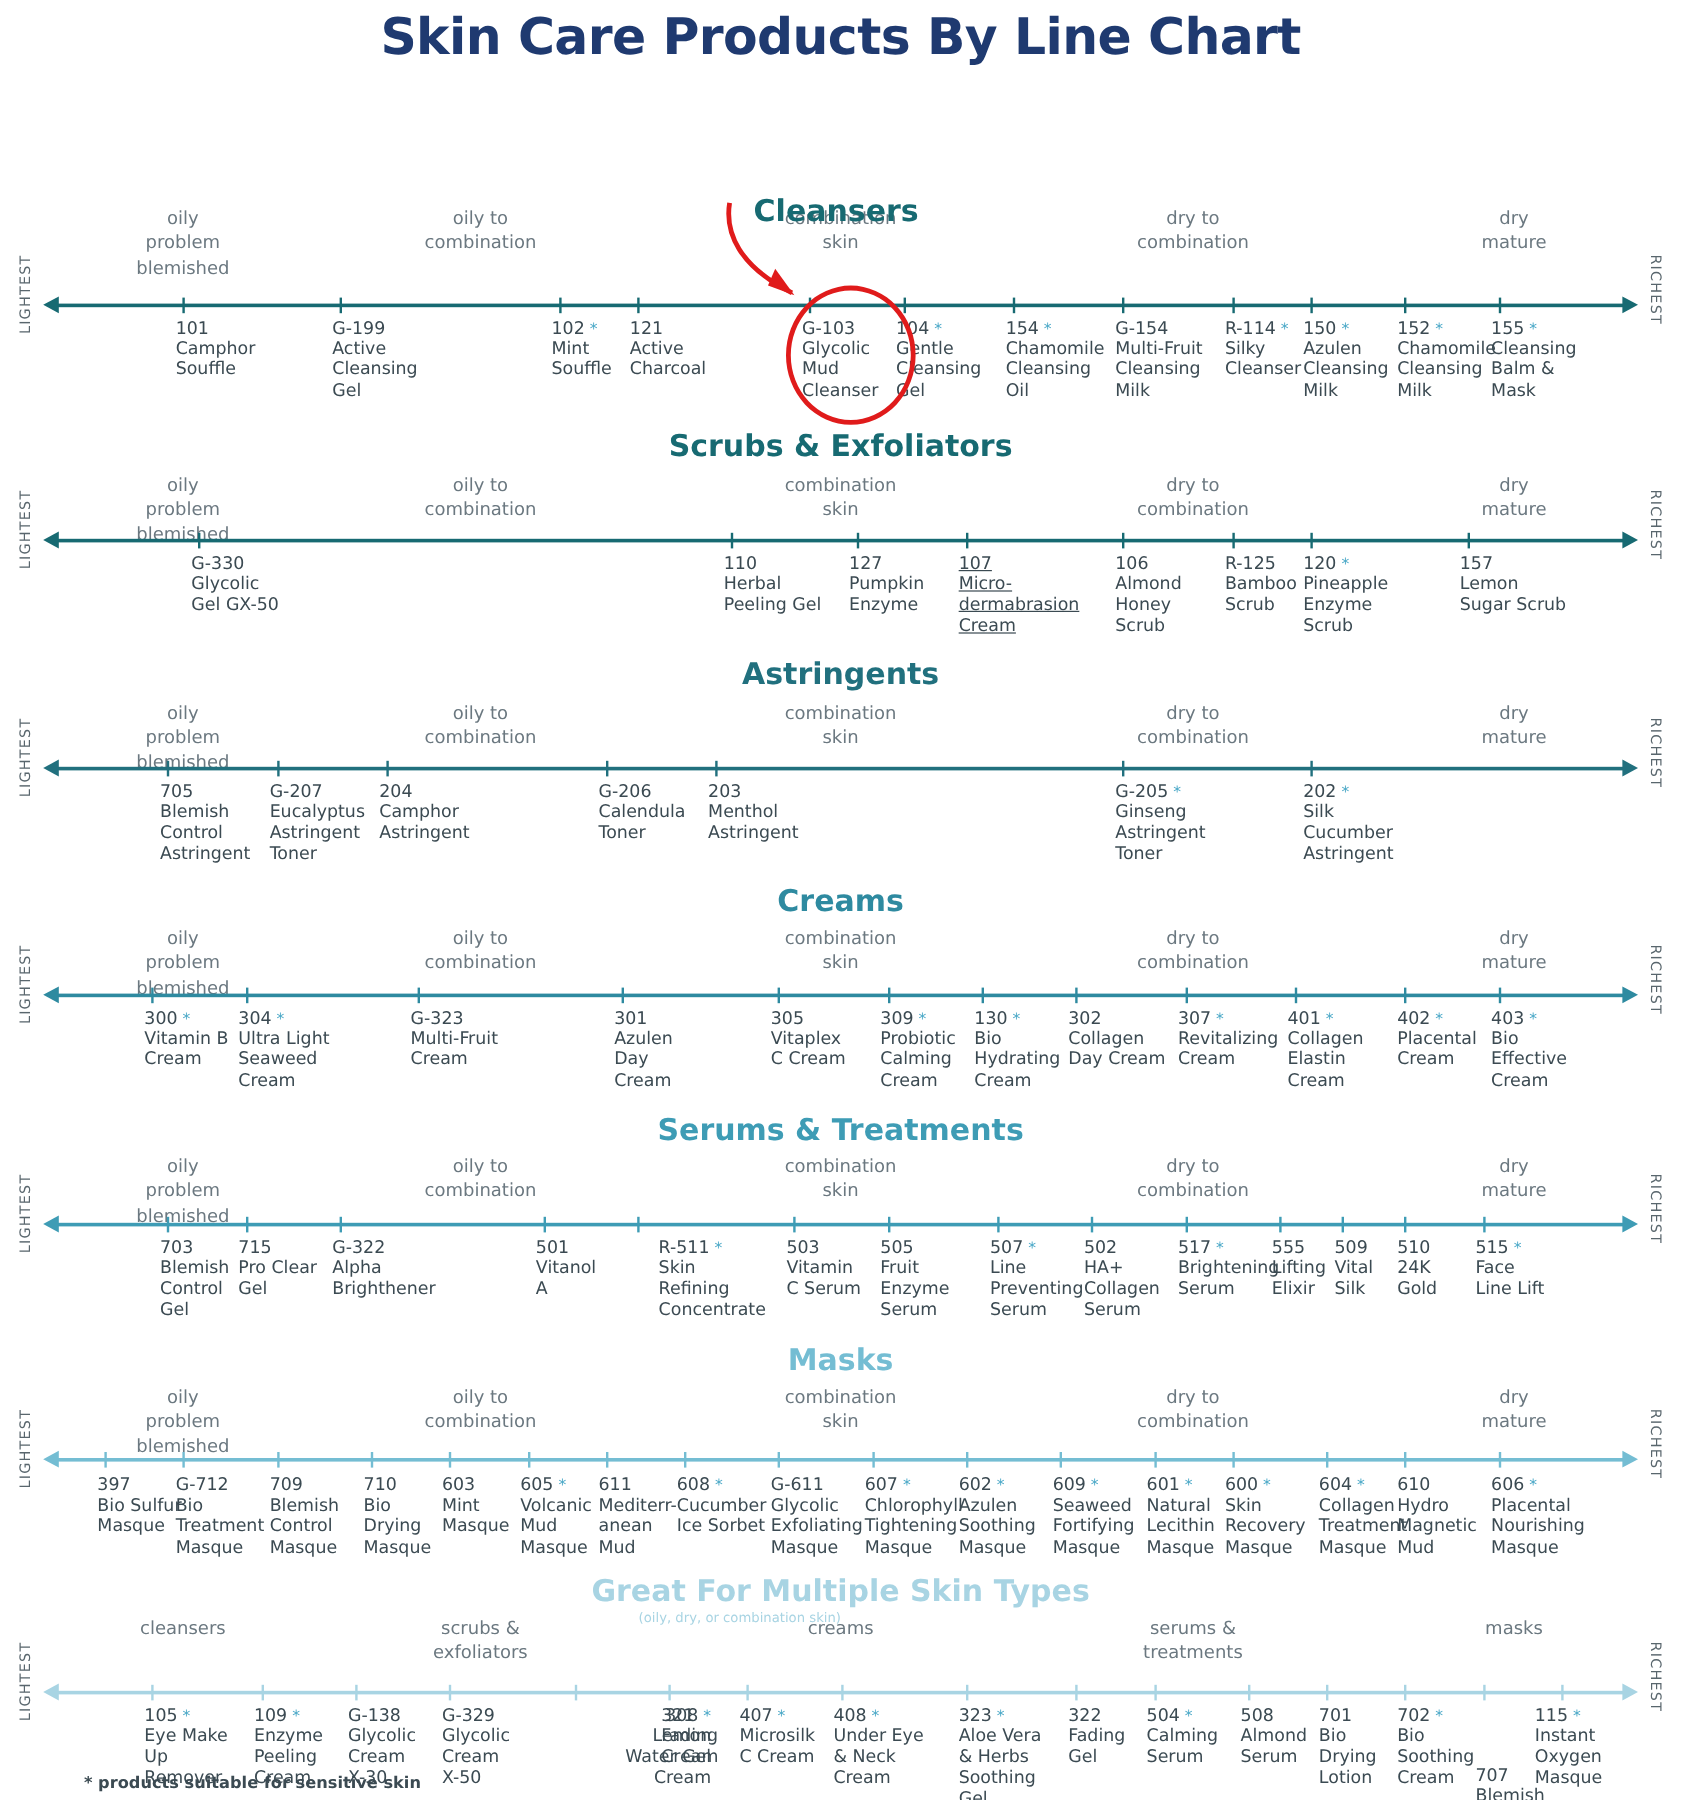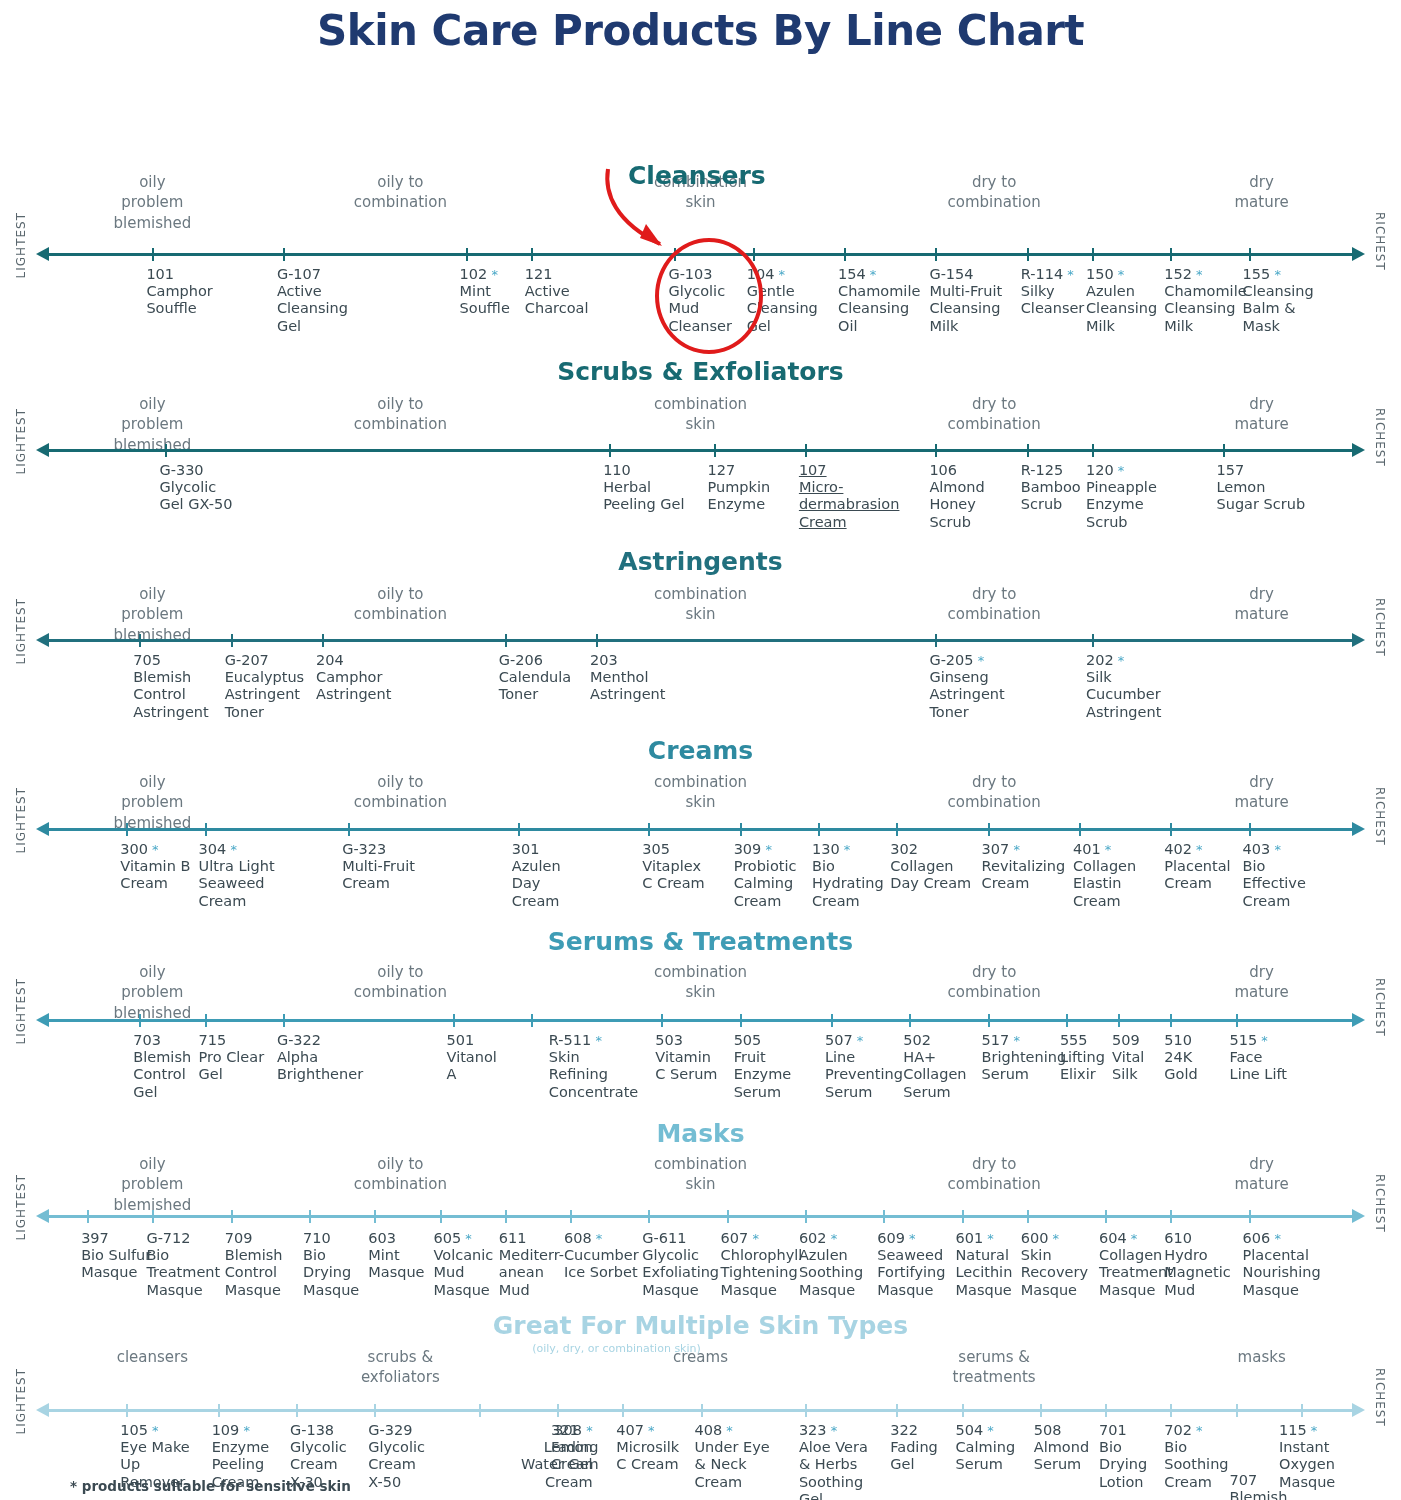--- a/index.html
+++ b/index.html
@@ -149,21 +149,21 @@
         <div class="tick" style="left: 935.4px; background: rgb(23, 106, 114);"></div>
         <div class="tick" style="left: 1026.75px; background: rgb(23, 106, 114);"></div>
         <div class="tick" style="left: 1092px; background: rgb(23, 106, 114);"></div>
         <div class="tick" style="left: 1170.3px; background: rgb(23, 106, 114);"></div>
         <div class="tick" style="left: 1248.6px; background: rgb(23, 106, 114);"></div>
       </div>
       <div class="end-label left" style="top: 158px; position: absolute;">LIGHTEST</div>
       <div class="end-label right" style="top: 158px; position: absolute;">RICHEST</div>
       <div class="item" style="top: 212px; left: 146.4px;"><span>101</span><div style="white-space: pre-line;">Camphor
 Souffle</div></div>
-      <div class="item" style="top: 212px; left: 276.9px;"><span>G-107</span><div style="white-space: pre-line;">Active
+      <div class="item" style="top: 212px; left: 276.9px;"><span>G-199</span><div style="white-space: pre-line;">Active
 Cleansing
 Gel</div></div>
       <div class="item" style="top: 212px; left: 459.6px;"><span>102</span><span class="star"> *</span><div style="white-space: pre-line;">Mint
 Souffle</div></div>
       <div class="item" style="top: 212px; left: 524.85px;"><span>121</span><div style="white-space: pre-line;">Active
 Charcoal</div></div>
       <div class="item" style="top: 212px; left: 668.4px;"><span>G-103</span><div style="white-space: pre-line;">Glycolic
 Mud
 Cleanser</div></div>
       <div class="item" style="top: 212px; left: 746.7px;"><span>104</span><span class="star"> *</span><div style="white-space: pre-line;">Gentle

